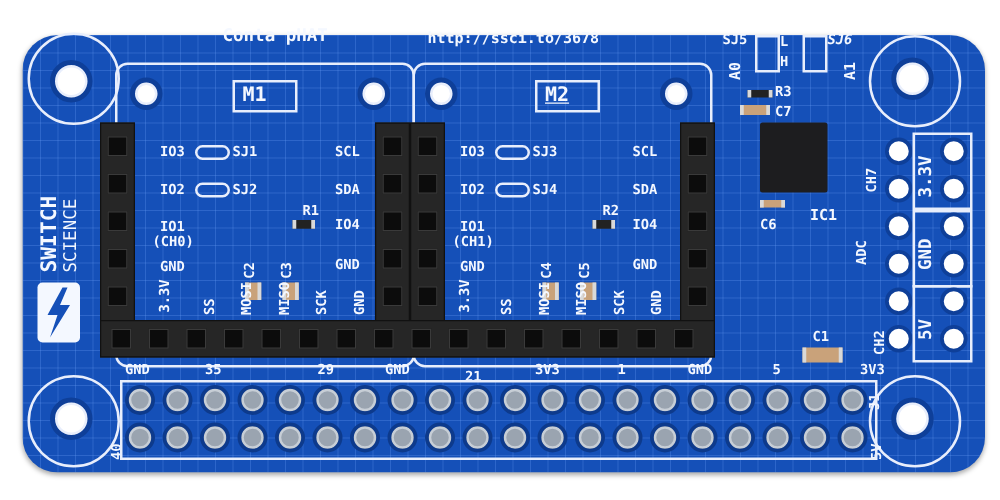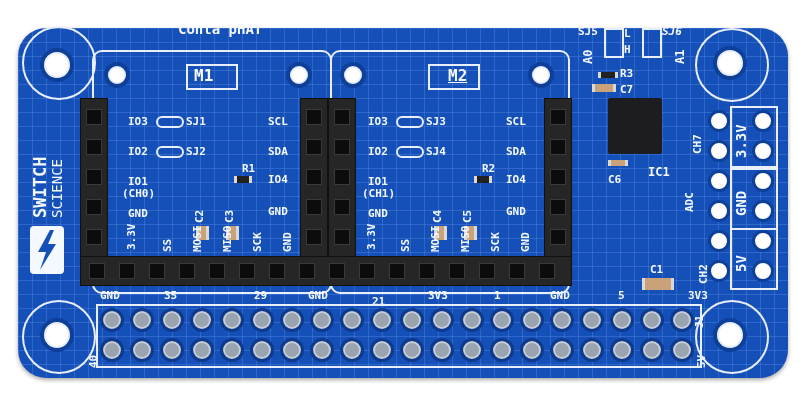--- a/index.html
+++ b/index.html
@@ -43,25 +43,26 @@
 
   <div class="hole" style="left:86px;top:34px;width:18px;height:18px;"></div>
   <div class="hole" style="left:268px;top:34px;width:18px;height:18px;"></div>
   <div class="hole" style="left:322px;top:34px;width:18px;height:18px;"></div>
   <div class="hole" style="left:510px;top:34px;width:18px;height:18px;"></div>
 
   <div class="outline" style="left:74px;top:22px;width:236px;height:240px;border-radius:10px;"></div>
   <div class="outline" style="left:312px;top:22px;width:236px;height:240px;border-radius:10px;"></div>
 
   <div class="silk s14" style="left:160px;top:-6px;">Conta pHAT</div>
+  <div class="silk s12" style="left:324px;top:-4px;">http://ssci.to/3678</div>
 
   <div class="outline" style="left:168px;top:36px;width:48px;height:22px;"></div>
   <div class="silk s16" style="left:176px;top:40px;">M1</div>
   <div class="outline" style="left:410px;top:36px;width:48px;height:22px;"></div>
-  <div class="silk s16" style="left:430px;top:40px;text-decoration:underline;">M2</div>
+  <div class="silk s16" style="left:418px;top:40px;text-decoration:underline;">M2</div>
 
   <div class="silk s16 vert" style="left:14px;top:190px;font-size:17px;">SWITCH</div>
   <div class="silk s14 vert" style="left:32px;top:190px;font-weight:normal;">SCIENCE</div>
   <div class="logo-box" style="left:12px;top:198px;width:34px;height:48px;">
     <svg width="34" height="48" viewBox="0 0 34 48">
         <path d="M20 4 L8 26 L16 26 L10 44 L26 18 L18 18 L24 4 Z" fill="#1550b8"></path>
       </svg>
   </div>
 
   <div class="header" style="left:62px;top:70px;width:26px;height:180px;">

